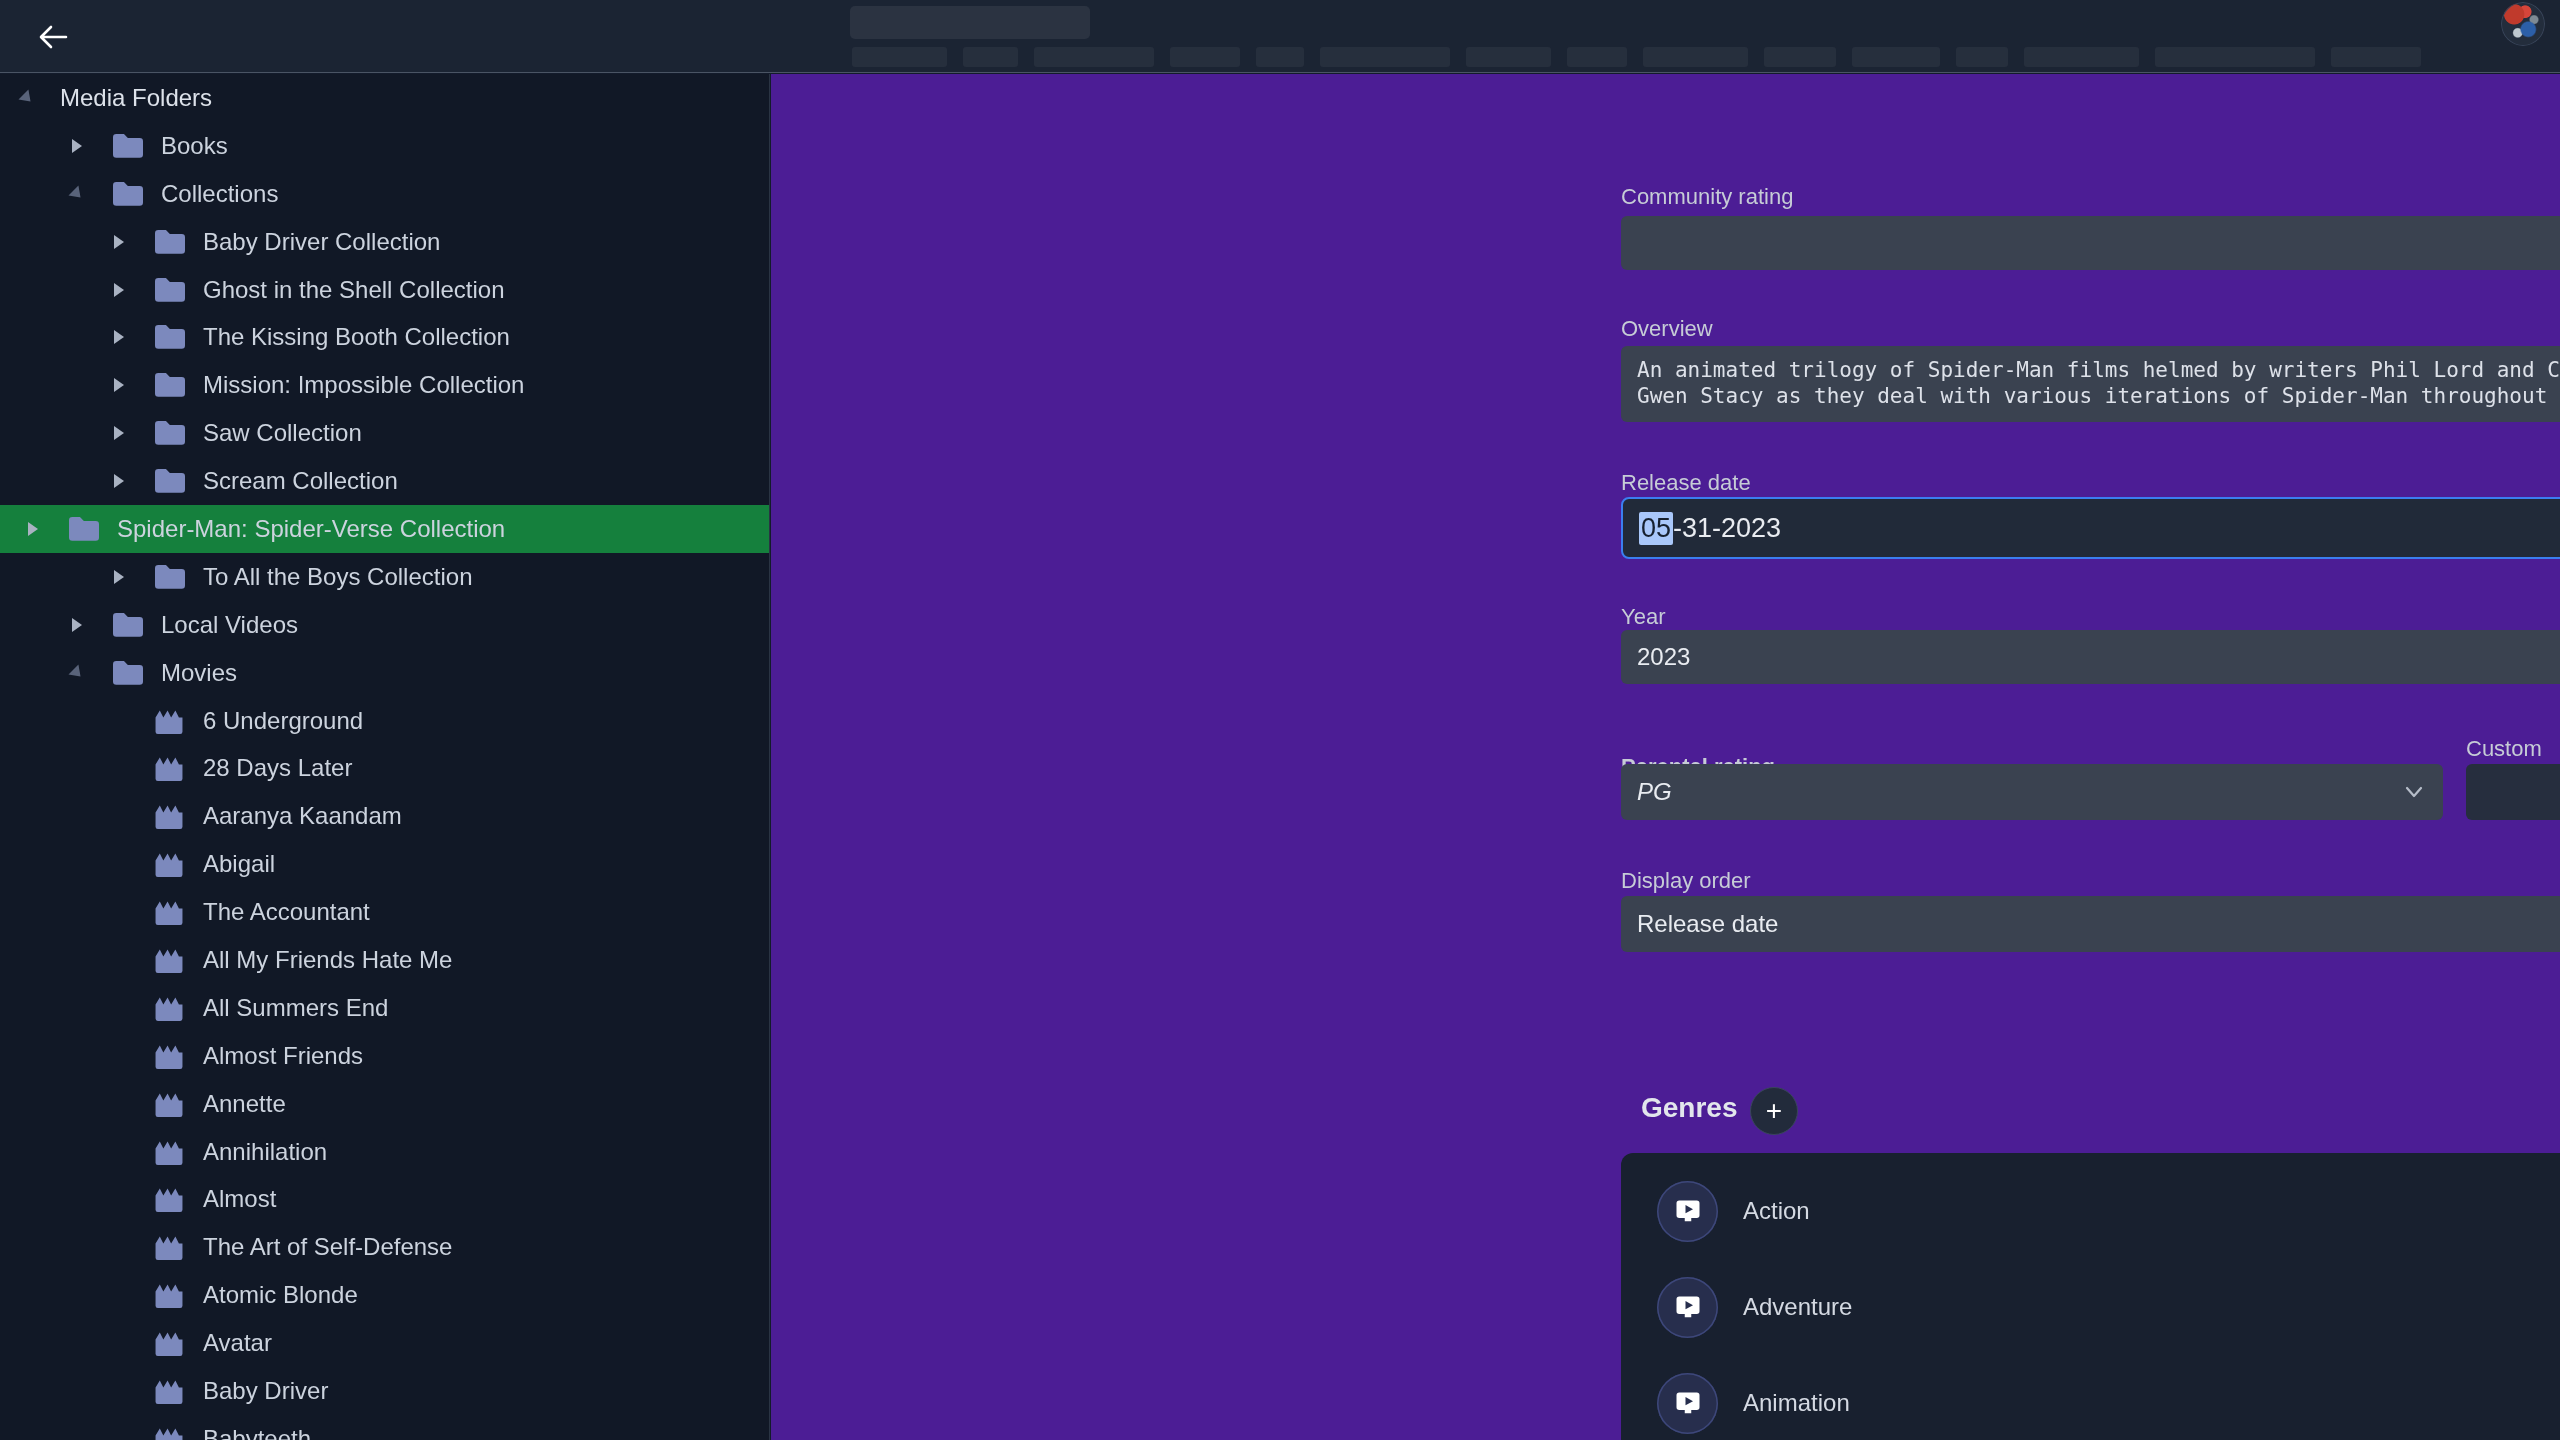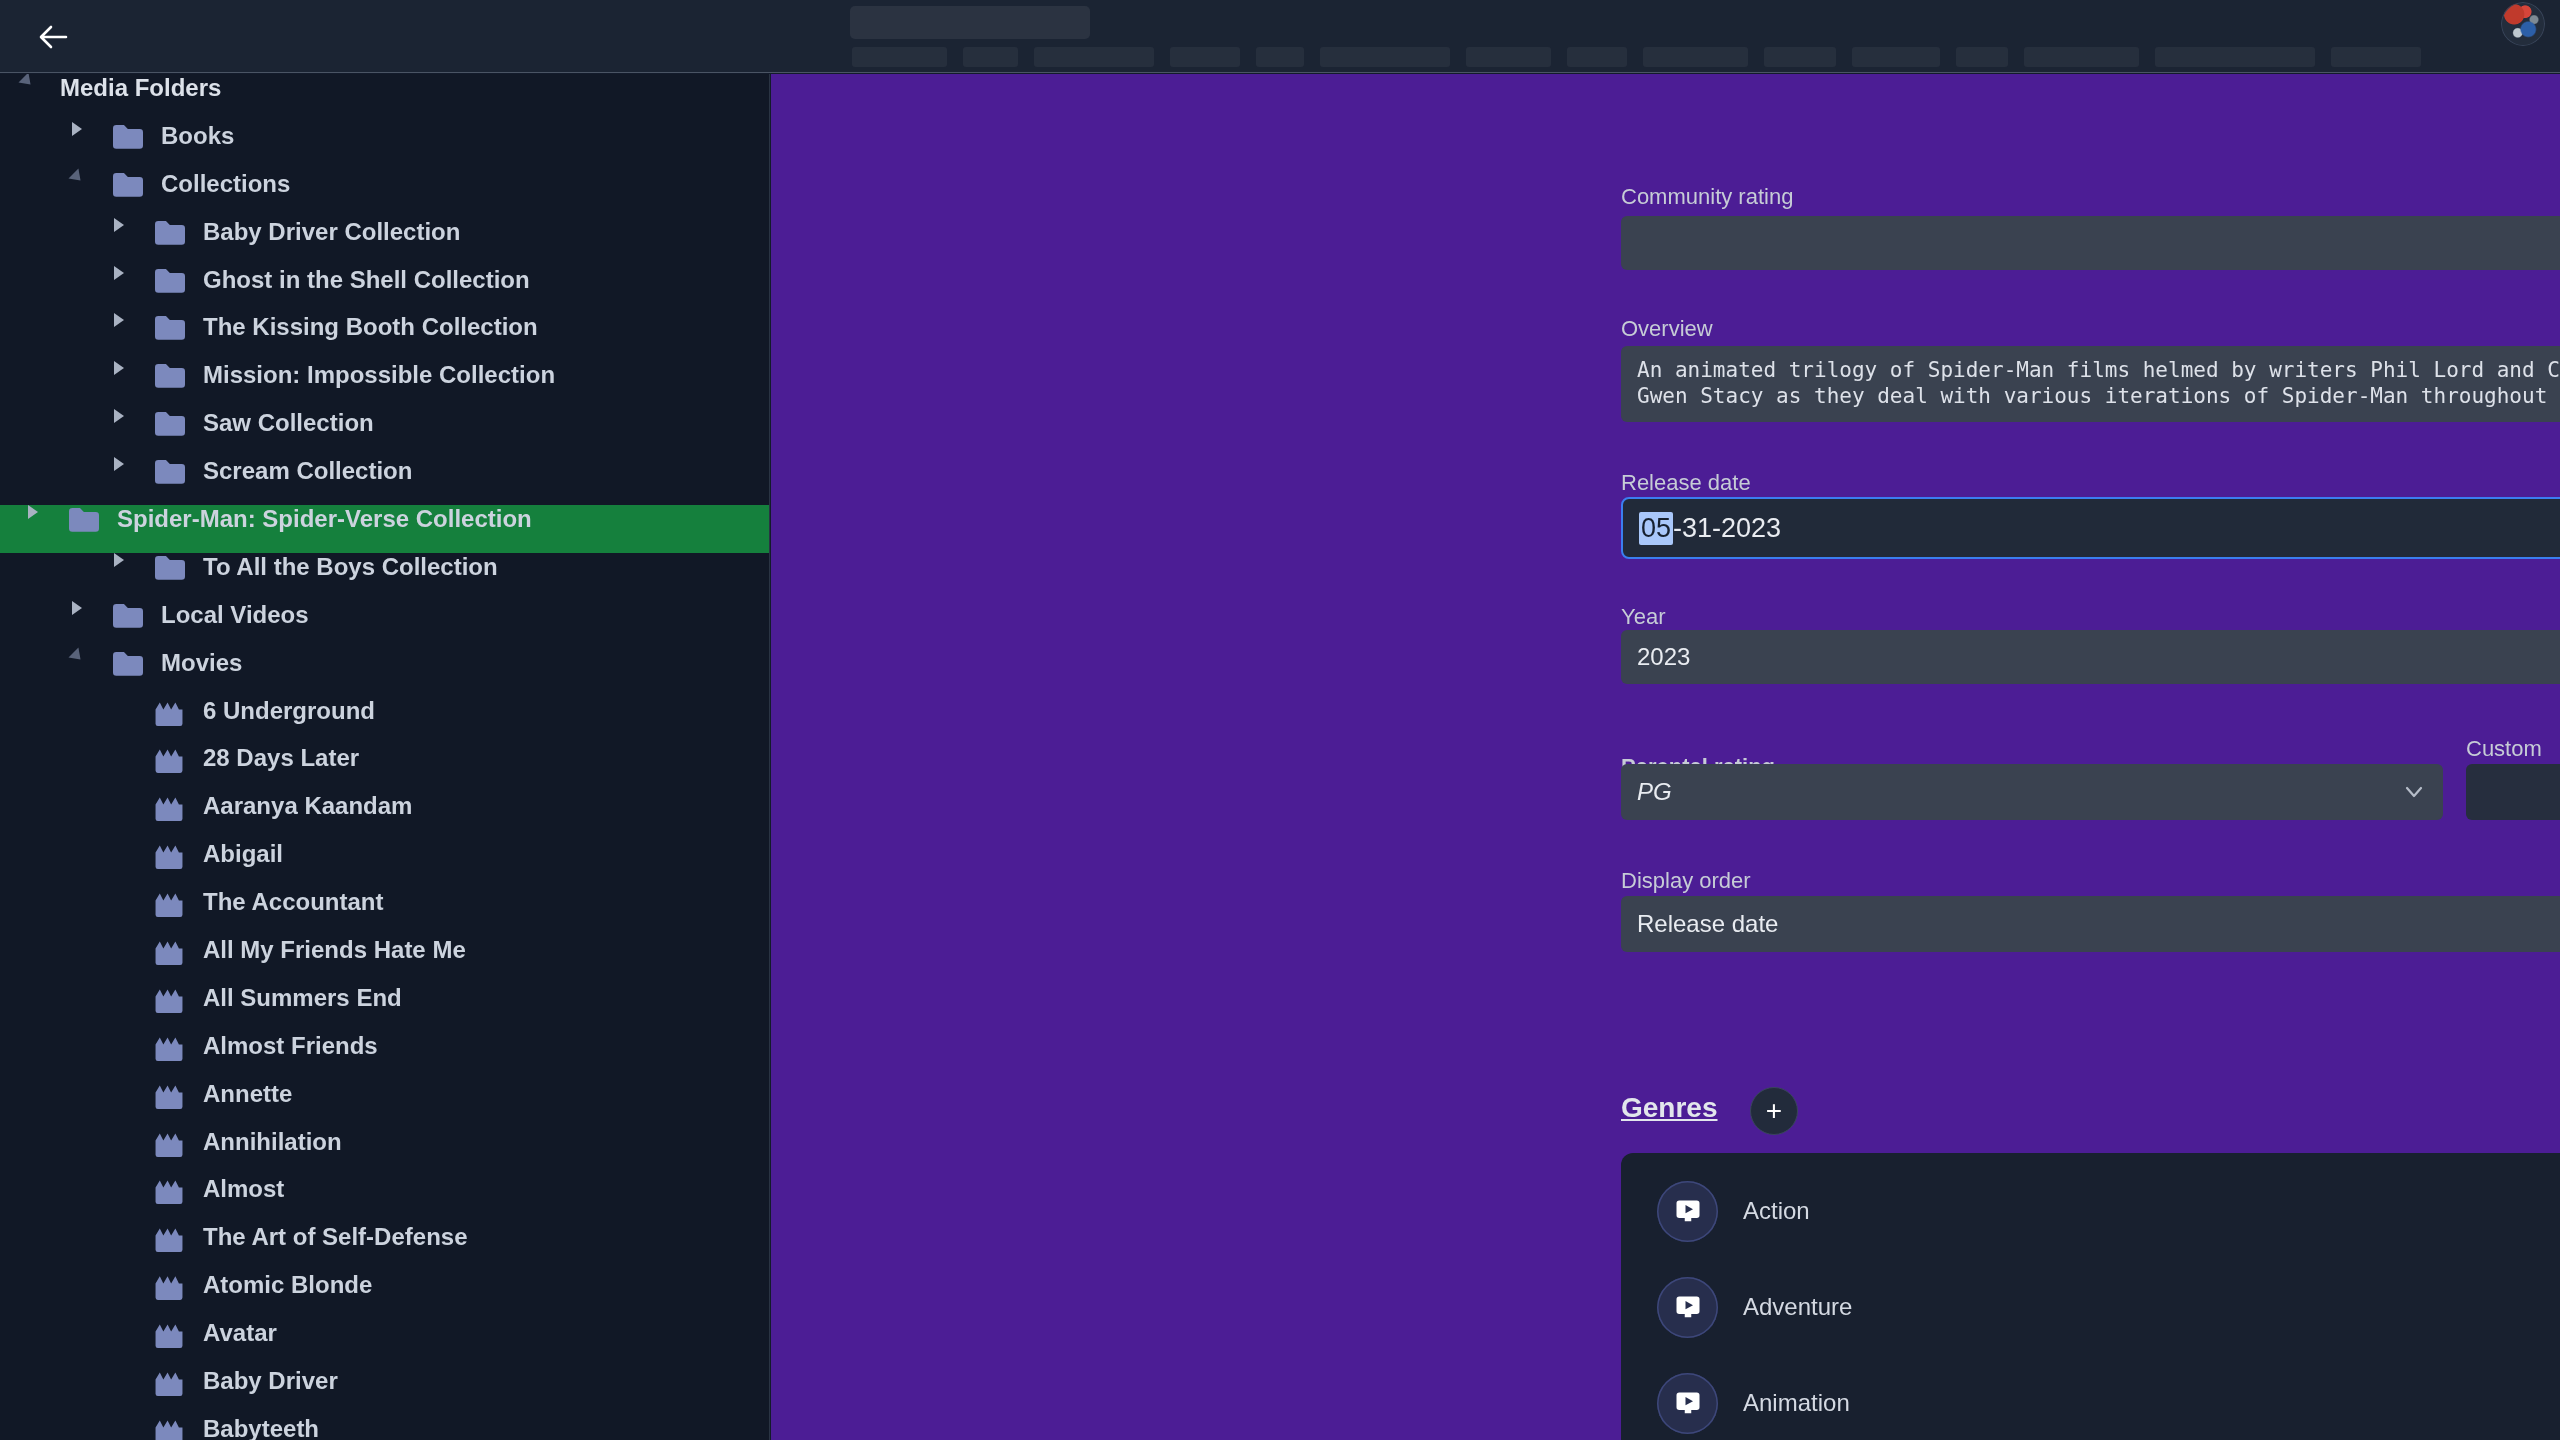--- a/index.html
+++ b/index.html
@@ -23,22 +23,22 @@
     box-shadow:inset 0 0 0 1px #39455a; }
   
   .ghost-block { position:absolute; border-radius:5px; background:rgba(255,255,255,.07); }
   .ghost-line { position:absolute; display:flex; gap:16px; }
   .ghost-line span { display:block; height:20px; border-radius:3px;
     background:rgba(255,255,255,.05); }
 
   
   .sidebar { position:absolute; left:0; top:74px; width:770px; height:1366px;
     background:#111826; border-right:1px solid #2a3443; overflow:hidden; }
-  .tree-row { display:flex; align-items:flex-start; height:47.9px; color:#ccd3de;
-    font-size:24px; cursor:pointer; white-space:nowrap;font-weight:bold; }
+  .tree-row { display:flex; align-items:center; height:47.9px; color:#ccd3de;
+    font-size:24px; cursor:pointer; white-space:nowrap; }
   .tree-row.selected { background:#15803d;padding-left:28px; }
   .tree-row .caret-slot { width:38px; flex:0 0 38px; display:flex; align-items:center; }
   .caret-collapsed { width:0; height:0; border-left:10px solid #a9b2c2;
     border-top:7px solid transparent; border-bottom:7px solid transparent; }
   .caret-expanded { width:0; height:0; border-left:10px solid #59637a;
     border-top:7px solid transparent; border-bottom:7px solid transparent;
     transform:rotate(45deg); }
   .tree-row .node-icon { width:36px; flex:0 0 36px; margin-right:15px;
     display:flex; align-items:center; }
   .lvl0 { padding-left:22px; color:#dde2ea; }
@@ -63,22 +63,22 @@
     display:flex; align-items:center; padding:0 16px; color:#e9ecf1;
     font-size:27px; cursor:text; }
   .date-sel { background:#a9c7fa; color:#16202f; border-radius:2px; padding:1px 2px; }
 
   .select-box { position:absolute; height:56px; background:#3a4250; border-radius:6px;
     display:flex; align-items:center; padding:0 16px; color:#e9ecf1; font-size:24px;
     cursor:pointer; }
   .select-box.empty { background:#262e3e; }
   .select-box .chev { position:absolute; right:18px; top:17px; width:22px; height:22px; }
 
-  .genres-head { position:absolute; left:850px; top:1018px; color:#e2e6ec;
-    font-size:28px; font-weight:700;text-decoration:underline; }
+  .genres-head { position:absolute; left:870px; top:1018px; color:#e2e6ec;
+    font-size:28px; font-weight:700; }
   .add-btn { position:absolute; left:979px; top:1013px; width:48px; height:48px;
     border-radius:50%; background:#222b3b; border:1px solid #39455c; color:#fff;
     font-size:28px; display:flex; align-items:center; justify-content:center;
     cursor:pointer; line-height:1; }
   .genres-card { position:absolute; left:850px; top:1079px; width:1666px; height:420px;
     background:#18202f; border-radius:12px; padding-top:10px; }
   .genre-row { position:relative; height:96px; display:flex; align-items:center;
     padding-left:36px; }
   .genre-circle { width:61px; height:61px; border-radius:50%; background:#272e4d;
     box-shadow:inset 0 0 0 1.5px #3d477a; display:flex; align-items:center;

